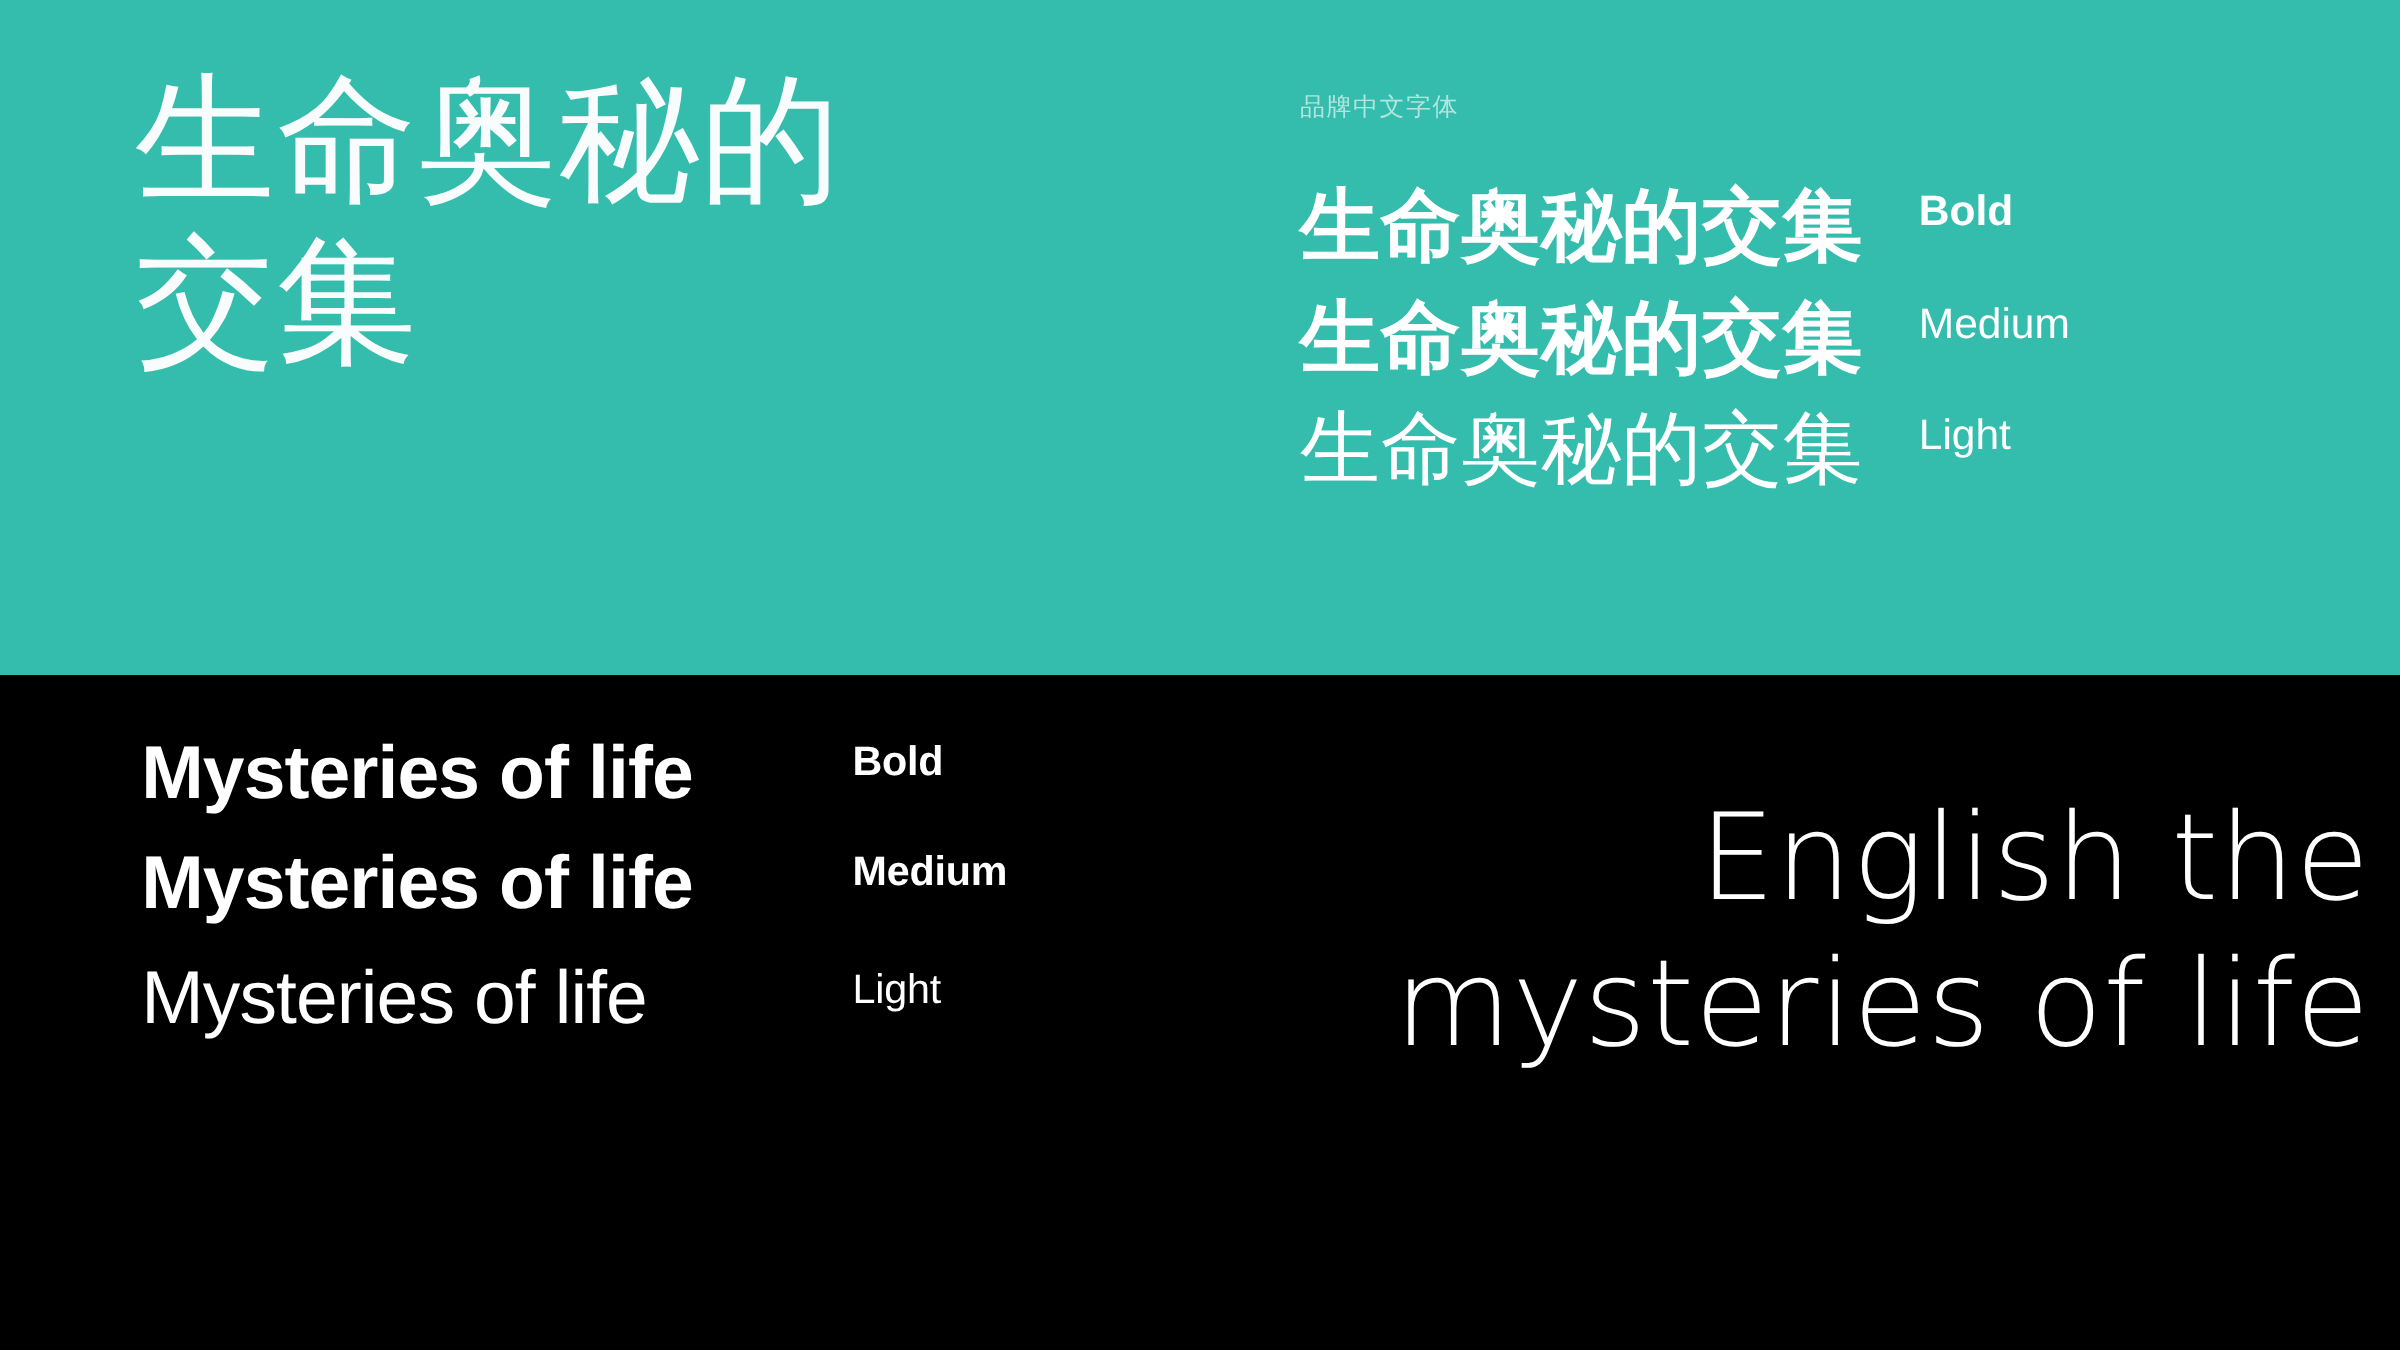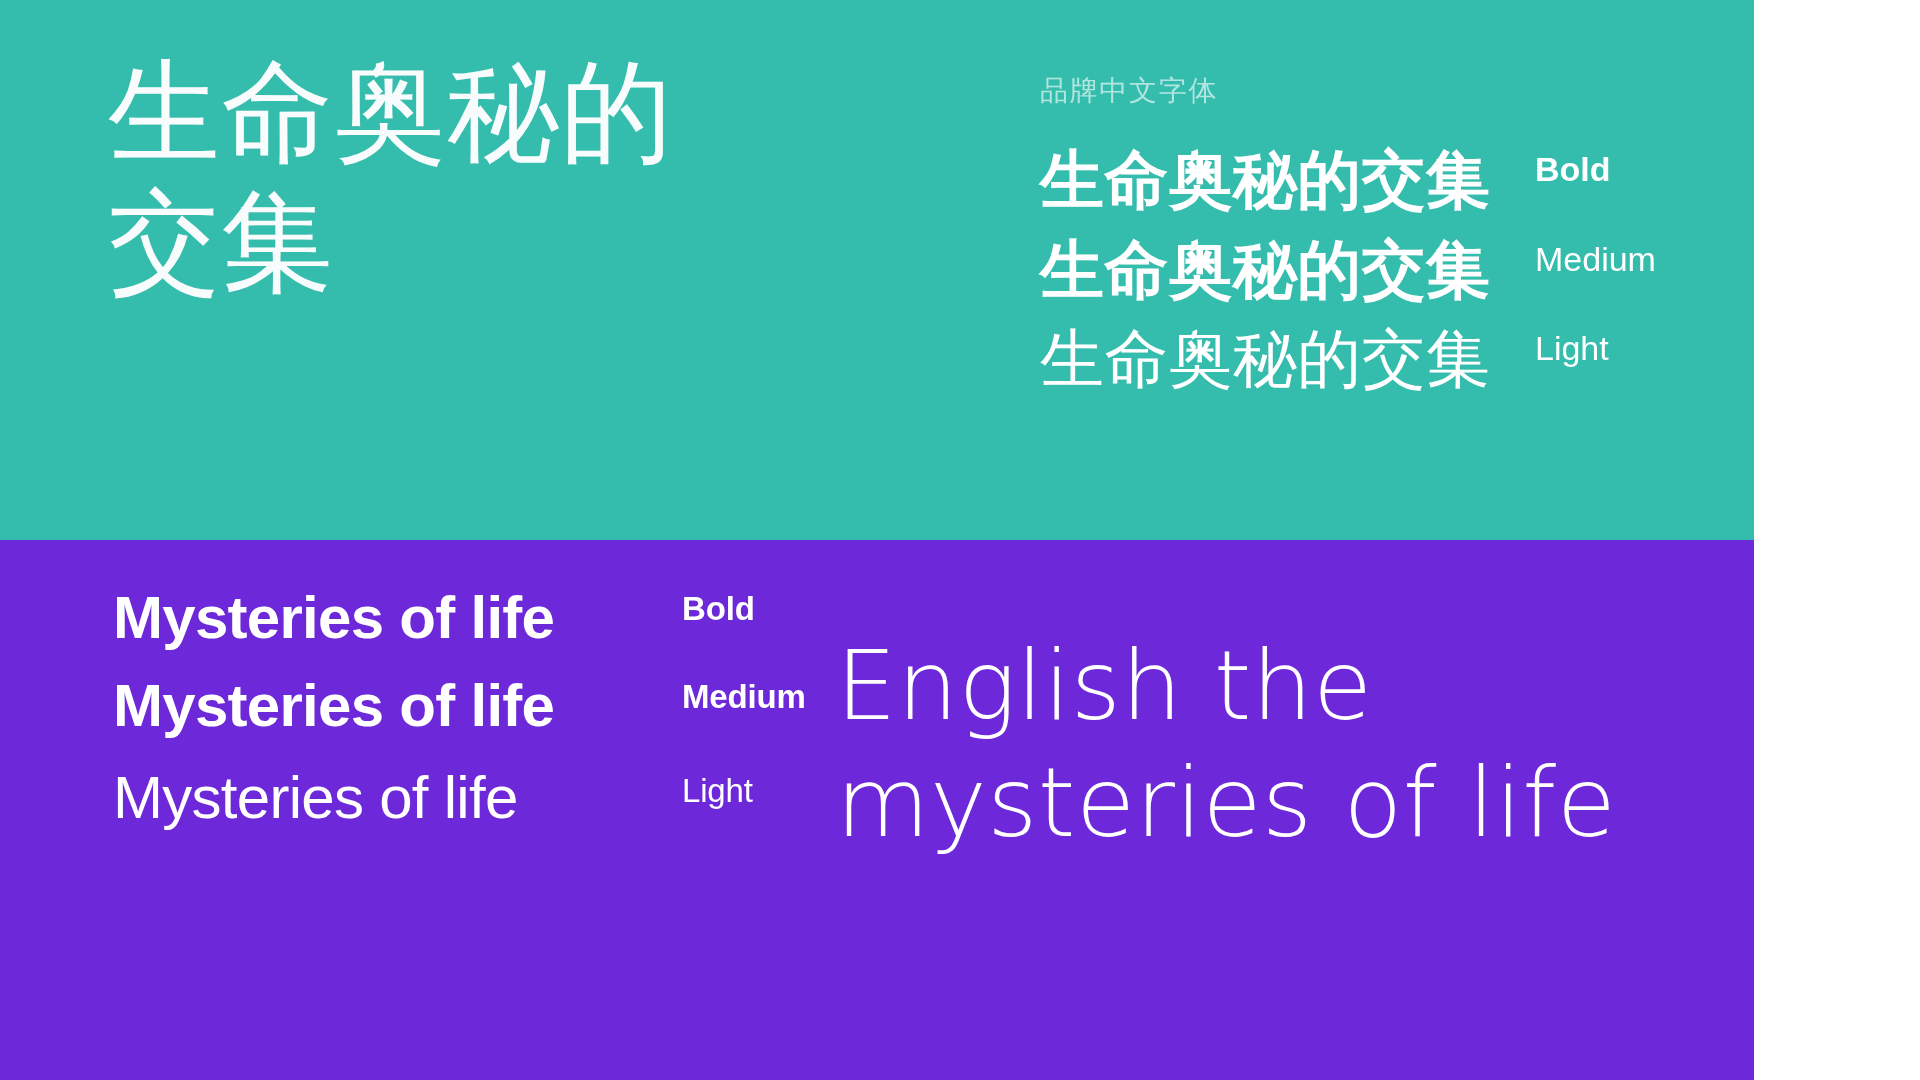--- a/index.html
+++ b/index.html
@@ -2,21 +2,21 @@
 <html><head>
 <meta charset="utf-8">
 <style>
   html, body {
     margin: 0;
     padding: 0;
     background: #ffffff;
   }
   #page {
     position: relative;
-    width: 1754px;
+    width: 1920px;
     height: 1080px;
     overflow: hidden;
     font-family: "Liberation Sans", "DejaVu Sans", sans-serif;
     -webkit-font-smoothing: antialiased;
   }
 
   
   .panel {
     position: absolute;
     left: 0;
@@ -61,21 +61,21 @@
     position: absolute;
     font-size: 22px;
     font-weight: 400;
     letter-spacing: 0.035em;
     color: rgba(255,255,255,0.62);
     white-space: nowrap;
   }
   #cn-section-label {
     left: 1040px;
     top: 72px;
-    font-size: 28px;
+    font-size: 20px;
     letter-spacing: 0.06em;
   }
   #en-section-label {
     left: 115px;
     top: 512px;           
     font-size: 25px;
     letter-spacing: 0.02em;
     font-weight: 300;
     color: rgba(255,255,255,0.60);
   }
@@ -182,21 +182,21 @@
       <div class="weight-name" style="left:1535px; top:242px; font-weight:500; font-size:34px;">Medium</div>
 
       <div class="weight-row row w-light" id="cn-row-2">
         <span class="specimen">生命奥秘的交集</span>
       </div>
       <div class="weight-name" style="left:1535px; top:331px; font-weight:300; font-size:34px;">Light</div>
 
     </div>
   </section>
 
-  <section class="panel" id="panel-english" style="background: #6d28d9;">
+  <section class="panel" id="panel-english" style="background: #000000; text-align: right;">
 
     <div class="section-label" id="en-section-label" style="top:-28px;">Brand English Font</div>
 
     <div id="en-weights">
 
       <div class="weight-row row w-bold" id="en-row-0">
         <span class="specimen">Mysteries of life</span>
       </div>
       <div class="weight-name" style="left:682px; top:52px; font-weight:800; font-size:33px;">Bold</div>
 

